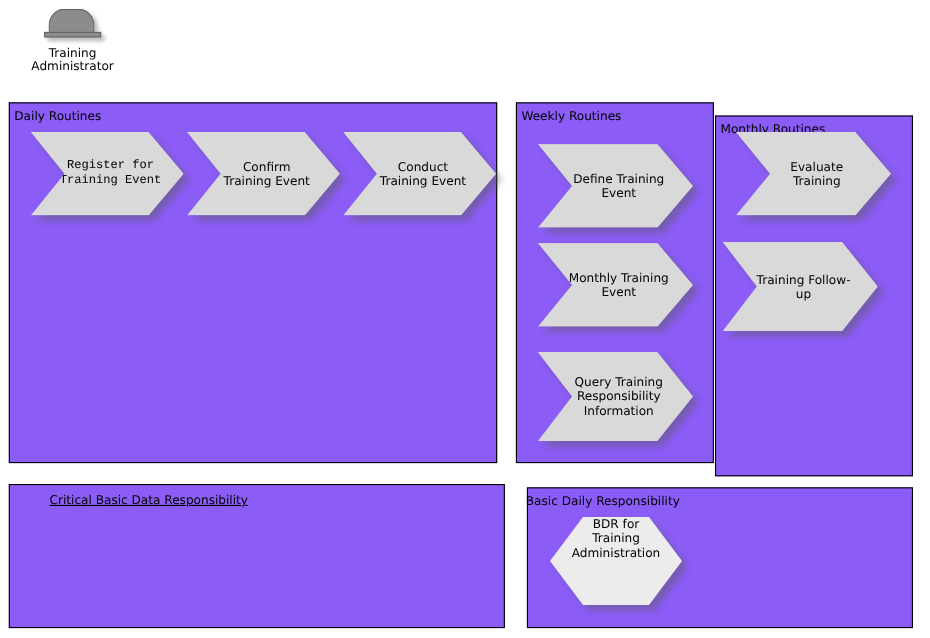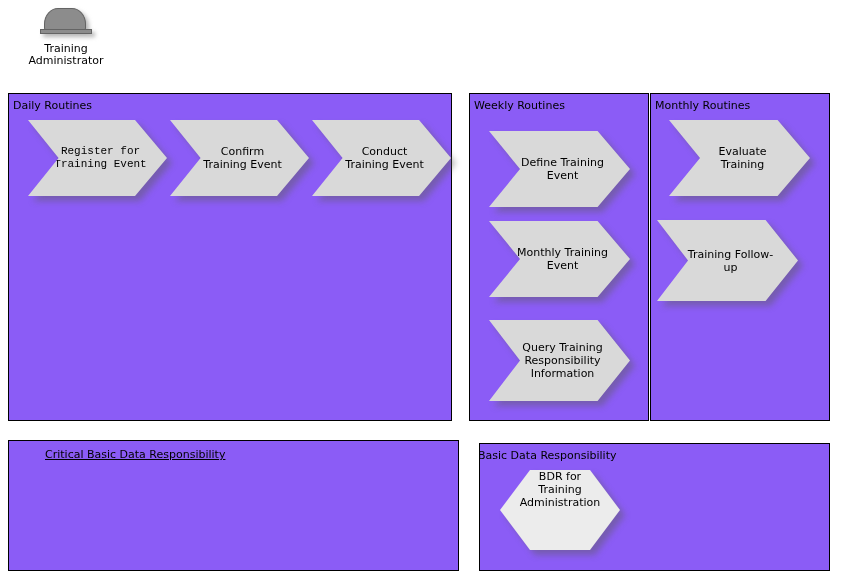--- a/index.html
+++ b/index.html
@@ -130,42 +130,42 @@
     </div>
   </div>
   <div class="shape-wrap" style="left:489px; top:320px; width:141px; height:81px;">
     <div class="arrow">
       <div class="shape-label">Query Training
 Responsibility
 Information</div>
     </div>
   </div>
 
-  <div class="group-box" style="left:650px; top:93px; width:180px; height:328px;">
+  <div class="group-box" style="left:650px; top:105px; width:180px; height:328px;">
     <div class="group-title" style="left:4px; top:5px;">Monthly Routines</div>
   </div>
   <div class="shape-wrap" style="left:669px; top:120px; width:141px; height:76px;">
     <div class="arrow">
       <div class="shape-label">Evaluate
 Training</div>
     </div>
   </div>
   <div class="shape-wrap" style="left:657px; top:220px; width:141px; height:81px;">
     <div class="arrow">
       <div class="shape-label">Training Follow-
 up</div>
     </div>
   </div>
 
   <div class="group-box" style="left:8px; top:440px; width:451px; height:131px;">
     <div class="group-title" style="left:36px; top:7px;text-decoration:underline;">Critical Basic Data Responsibility</div>
   </div>
 
   <div class="group-box" style="left:479px; top:443px; width:351px; height:128px;">
-    <div class="group-title" style="left:-2px; top:5px;">Basic Data Responsibility</div>
+    <div class="group-title" style="left:-2px; top:5px;">Basic Daily Responsibility</div>
   </div>
   <div class="shape-wrap" style="left:500px; top:470px; width:120px; height:80px;">
     <div class="hexagon">
       <div class="shape-label">BDR for
 Training
 Administration</div>
     </div>
   </div>
 
 </div>

